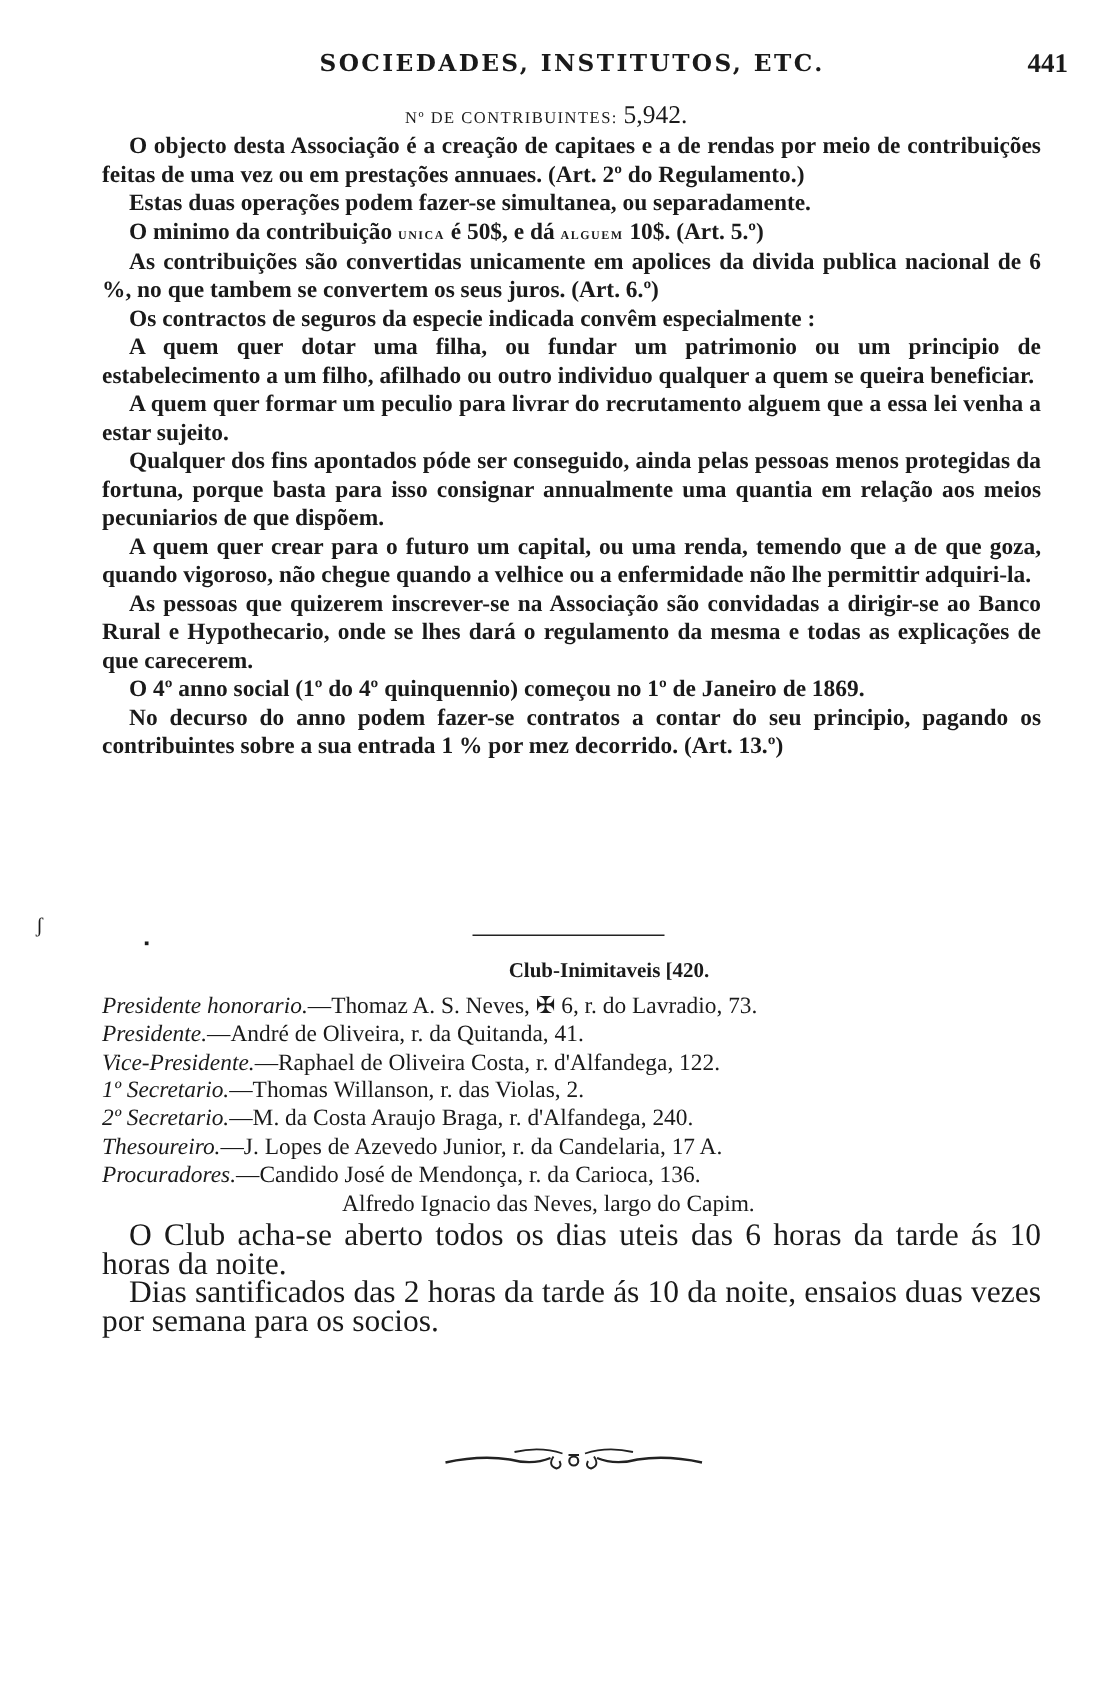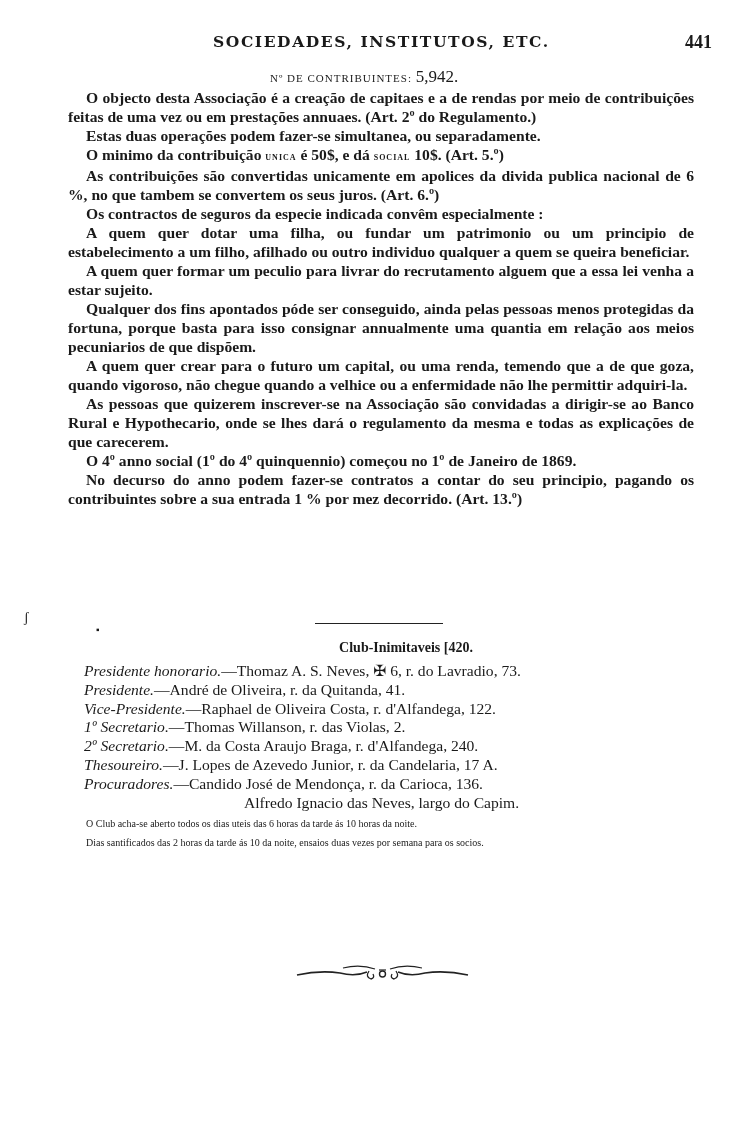--- a/index.html
+++ b/index.html
@@ -10,25 +10,25 @@
   .running-title { position: absolute; left: 213px; top: 0; font-weight: bold; font-size: 15.5px;
                    letter-spacing: 1.6px; font-family: "DejaVu Serif", serif; }
   .page-number { position: absolute; left: 685px; top: 0; font-size: 18px; font-weight: bold; }
   .subhead { position: absolute; top: 67px; left: 270px; font-size: 11px; letter-spacing: 1px; }
   .subhead .num { font-size: 17px; letter-spacing: 0; }
   .body { position: absolute; left: 68px; top: 88px; width: 626px; font-size: 15.6px; line-height: 19px; text-align: justify; font-weight: bold; }
   .body p { margin: 0; text-indent: 18px; }
   .sc { font-variant: small-caps; font-size: 12px; letter-spacing: 1px; }
   .rule { position: absolute; left: 315px; top: 623px; width: 128px; height: 0; border-top: 1.6px solid #222; }
   .club-title { position: absolute; top: 640px; left: 0; width: 732px; text-align: center; font-size: 14px; font-weight: bold; padding-left: 40px; box-sizing: border-box; margin-left: 20px; }
-  .officers { position: absolute; left: 84px; top: 662px; width: 626px; font-size: 15.6px; line-height: 18.8px; }
+  .officers { position: absolute; left: 68px; top: 662px; width: 626px; font-size: 15.6px; line-height: 18.8px; }
   .officers .row { white-space: nowrap; }
   .officers .role { font-style: italic; }
   .officers .indent2 { padding-left: 160px; }
-  .notes { position: absolute; left: 68px; top: 814px; width: 626px; font-size: 10px; line-height: 19px; text-align: justify; }
+  .notes { position: absolute; left: 68px; top: 814px; width: 626px; font-size: 21px; line-height: 19px; text-align: justify; }
   .notes p { margin: 0; text-indent: 18px; }
   .ornament { position: absolute; left: 295px; top: 960px; width: 175px; height: 22px; }
   .margin-mark { position: absolute; font-size: 14px; }
 </style>
 </head>
 <body>
 
 <div class="page">
 
   <div class="running-head">
@@ -41,21 +41,21 @@
     <span class="num">5,942.</span>
   </div>
 
   <div class="body">
     <p>O objecto desta Associação é a creação de capitaes e a de rendas por meio de contribuições feitas de uma vez ou em prestações annuaes. (Art. 2º do Regulamento.)</p>
     <p>Estas duas operações podem fazer-se simultanea, ou separadamente.</p>
     <p>
       <span>O minimo da contribuição</span>
       <span class="sc">unica</span>
       <span>é 50$, e dá</span>
-      <span class="sc">social</span>
+      <span class="sc">alguem</span>
       <span>10$. (Art. 5.º)</span>
     </p>
     <p>As contribuições são convertidas unicamente em apolices da divida publica nacional de 6 %, no que tambem se convertem os seus juros. (Art. 6.º)</p>
     <p>Os contractos de seguros da especie indicada convêm especialmente :</p>
     <p>A quem quer dotar uma filha, ou fundar um patrimonio ou um principio de estabelecimento a um filho, afilhado ou outro individuo qualquer a quem se queira beneficiar.</p>
     <p>A quem quer formar um peculio para livrar do recrutamento alguem que a essa lei venha a estar sujeito.</p>
     <p>Qualquer dos fins apontados póde ser conseguido, ainda pelas pessoas menos protegidas da fortuna, porque basta para isso consignar annualmente uma quantia em relação aos meios pecuniarios de que dispõem.</p>
     <p>A quem quer crear para o futuro um capital, ou uma renda, temendo que a de que goza, quando vigoroso, não chegue quando a velhice ou a enfermidade não lhe permittir adquiri-la.</p>
     <p>As pessoas que quizerem inscrever-se na Associação são convidadas a dirigir-se ao Banco Rural e Hypothecario, onde se lhes dará o regulamento da mesma e todas as explicações de que carecerem.</p>
     <p>O 4º anno social (1º do 4º quinquennio) começou no 1º de Janeiro de 1869.</p>

